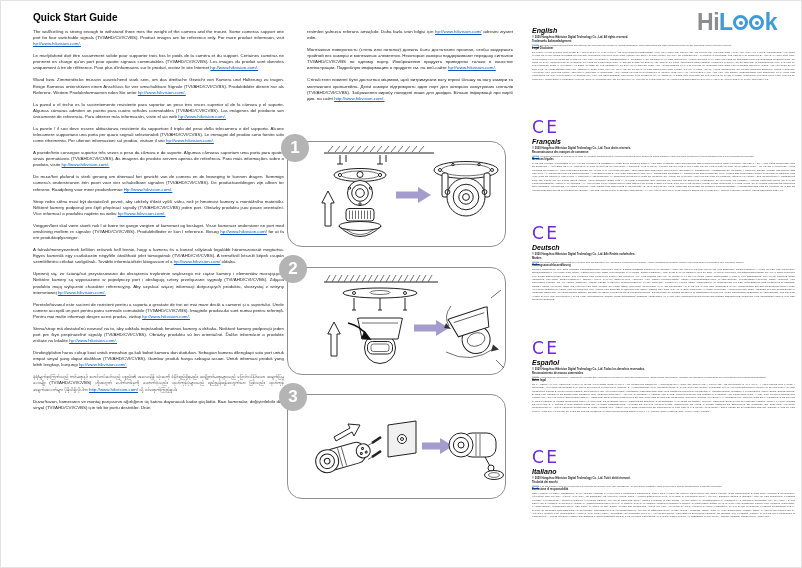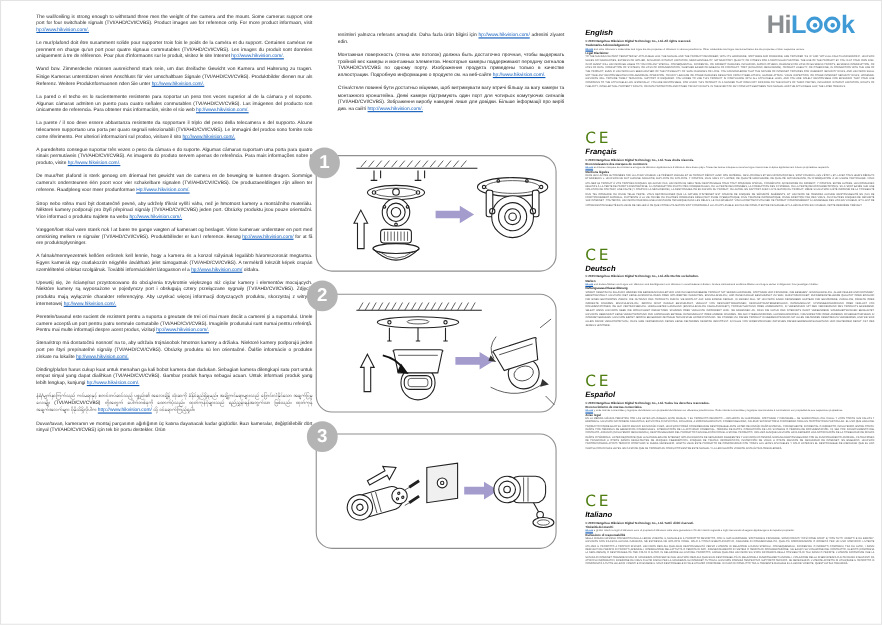--- a/index.html
+++ b/index.html
@@ -46,33 +46,34 @@
   .logo-o::after{content:"";position:absolute;width:4px;height:4px;background:#3f9ad5;border-radius:50%;
     top:50%;left:50%;transform:translate(-50%,-50%);}
 
   
   .section{position:absolute;left:532px;width:263px;overflow:hidden;}
   #sec-en{top:27px;height:92px;}
   #sec-fr{top:119px;height:106px;}
   #sec-de{top:225px;height:115px;}
   #sec-es{top:340px;height:109px;}
   #sec-it{top:449px;height:108px;}
-  .ce{font-family:"DejaVu Sans",sans-serif;font-size:14px;letter-spacing:2.5px;color:#4d7c0f;line-height:1;margin:0 0 2px 0;}
+  .ce{font-family:"DejaVu Sans",sans-serif;font-size:17px;letter-spacing:2.5px;color:#6d28d9;line-height:1;margin:0 0 2px 0;}
   .lang-h{font-size:7px;font-weight:bold;font-style:italic;color:#000;margin:0 0 1.5px 0;}
   .copy{font-size:2.7px;font-weight:bold;color:#222;line-height:1.5;}
   .subt{font-size:2.7px;font-weight:bold;color:#222;line-height:1.5;}
   .legal{font-size:2.3px;line-height:1.45;color:#4d4d4d;text-align:justify;}
   .brand-link{color:#0a58b9;background:#d9e4f1;text-decoration:underline;cursor:pointer;}
 </style>
 </head>
 <body>
 
 <div id="page-frame"></div>
 
 <div id="left-col">
+  <h1 class="doc-title">Quick Start Guide</h1>
 
   <p class="bp"><span>The wall/ceiling is strong enough to withstand three mes the weight of the camera and the mount. Some cameras support one port for four switchable signals (TVI/AHD/CVI/CVBS). Product images are for reference only. For more product informaon, visit </span><a>hp://www.hikvision.com/.</a><span></span></p>
   <p class="bp"><span>Le mur/plafond doit être susamment solide pour supporter trois fois le poids de la caméra et du support. Certaines caméras ne prennent en charge qu'un port pour quatre signaux commutables (TVI/AHD/CVI/CVBS). Les images du produit sont données uniquement à tre de référence. Pour plus d'informaons sur le produit, visitez le site Internet </span><a>hp://www.hikvision.com/.</a><span></span></p>
   <p class="bp"><span>Wand bzw. Zimmerdecke müssen ausreichend stark sein, um das dreifache Gewicht von Kamera und Halterung zu tragen. Einige Kameras unterstützen einen Anschluss für vier umschaltbare Signale (TVI/AHD/CVI/CVBS). Produktbilder dienen nur als Referenz. Weitere Produknformaonen nden Sie unter </span><a>hp://www.hikvision.com/.</a><span></span></p>
   <p class="bp"><span>La pared o el techo es lo sucientemente resistente para soportar un peso tres veces superior al de la cámara y el soporte. Algunas cámaras admiten un puerto para cuatro señales conmutables (TVI/AHD/CVI/CVBS). Las imágenes del producto son únicamente de referencia. Para obtener más información, visite el sio web </span><a>hp://www.hikvision.com/.</a><span></span></p>
   <p class="bp"><span>La parete / il soo deve essere abbastanza resistente da sopportare il triplo del peso della telecamera e del supporto. Alcune telecamere supportano una porta per quaro segnali selezionabili (TVI/AHD/CVI/CVBS). Le immagini del prodoo sono fornite solo come riferimento. Per ulteriori informazioni sul prodoo, visitare il sito </span><a>hp://www.hikvision.com/.</a><span></span></p>
   <p class="bp"><span>A parede/teto consegue suportar três vezes o peso da câmara e do suporte. Algumas câmaras suportam uma porta para quatro sinais permutáveis (TVI/AHD/CVI/CVBS). As imagens do produto servem apenas de referência. Para mais informações sobre o produto, visite </span><a>hp://www.hikvision.com/.</a><span></span></p>
   <p class="bp"><span>De muur/het plafond is sterk genoeg om driemaal het gewicht van de camera en de beweging te kunnen dragen. Sommige camera's ondersteunen één poort voor vier schakelbare signalen (TVI/AHD/CVI/CVBS). De productaeeldingen zijn alleen ter referene. Raadpleeg voor meer produnformae </span><a>Hp://www.hikvision.com/.</a><span></span></p>
   <p class="bp"><span>Strop nebo stěna musí být dostatečně pevné, aby udržely třikrát vyšší váhu, než je hmotnost kamery a montážního materiálu. Některé kamery podporují pro čtyři přepínací signály (TVI/AHD/CVI/CVBS) jeden port. Obrázky produktu jsou pouze orientační. Více informací o produktu najdete na webu </span><a>hp://www.hikvision.com/.</a><span></span></p>
   <p class="bp"><span>Væggen/loet skal være stærk nok l at bære tre gange vægten af kameraet og beslaget. Visse kameraer understøer en port med omskining mellem re signaler (TVI/AHD/CVI/CVBS). Produktbilleder er kun l reference. Besøg </span><a>hp://www.hikvision.com/</a><span> for at få ere produktoplysninger.</span></p>

